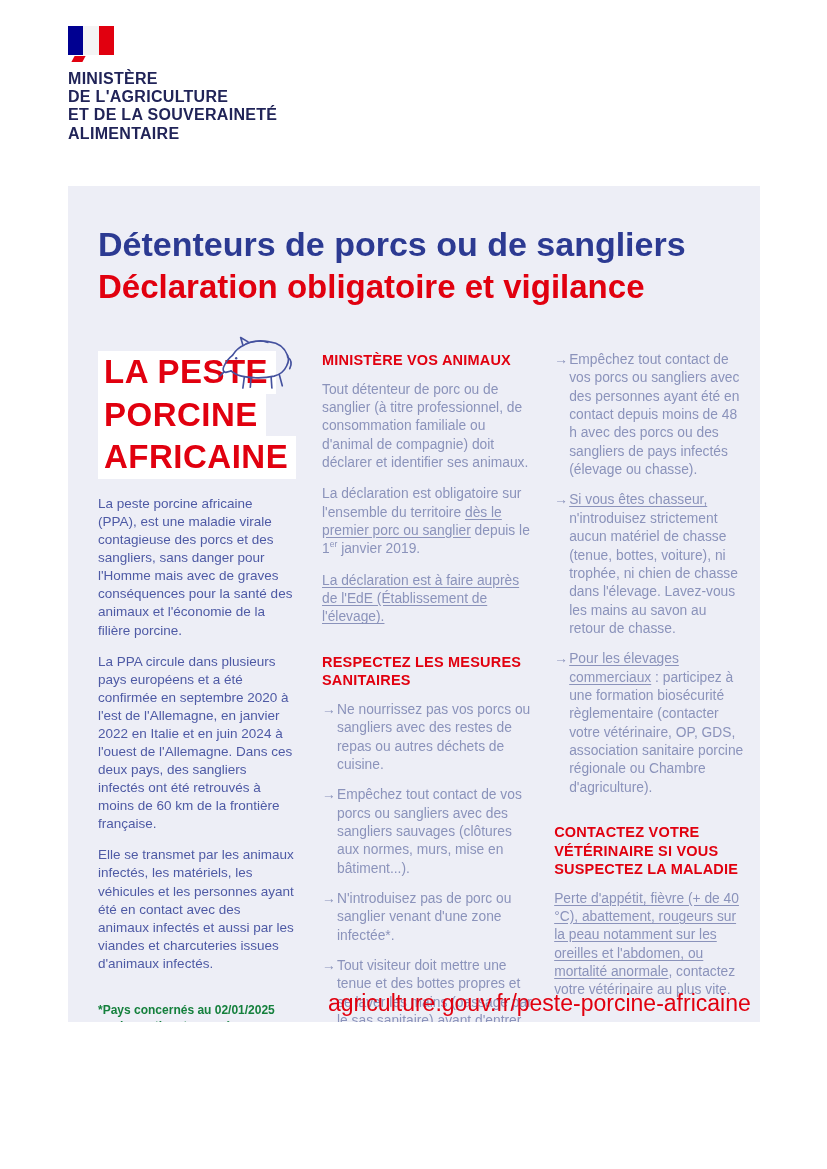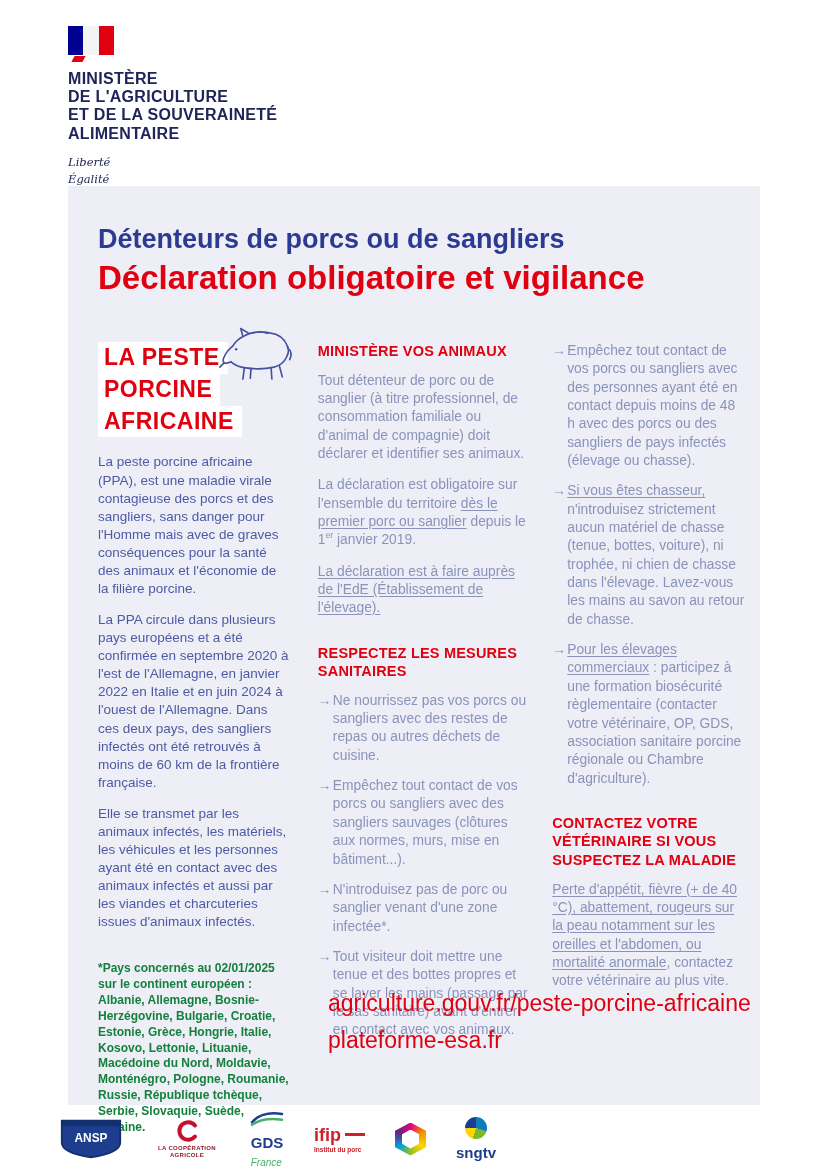--- a/index.html
+++ b/index.html
@@ -1,48 +1,48 @@
 <!DOCTYPE html>
 <html lang="fr"><head>
 <meta charset="utf-8">
 <style>
   html,body { margin:0; padding:0; background:#ffffff; }
   .page {
-    position:relative; width:827px; height:1169px; background:#ffffff;
+    position:relative; width:827px; height:1022px; background:#ffffff;
     font-family:"Liberation Sans", sans-serif; overflow:hidden;
   }
 
   
   .gov { position:absolute; left:68px; top:26px; width:260px; }
   .flag { display:flex; width:46px; height:29px; }
   .flag .s1 { flex:1; background:#000091; }
   .flag .s2 { flex:1; background:#f4f4f4; }
   .flag .s3 { flex:1; background:#e1000f; }
   .flag-fold { width:11px; height:6px; background:#e1000f; transform:skewX(-28deg); margin:1px 0 0 5px; }
   .ministry { margin-top:8px; color:#212458; font-weight:bold; font-size:16px; line-height:1.14; letter-spacing:0.3px; }
   .motto { margin-top:11px; font-family:"DejaVu Serif", serif; font-style:italic; color:#212458; font-size:11.5px; line-height:1.45; }
 
   
   .panel {
     position:absolute; left:68px; top:186px; width:692px; height:919px;
     background:#edeef6; box-sizing:border-box; padding:36px 14px 0 30px;
   }
-  .title1 { color:#2c3a92; font-weight:bold; font-size:27px; line-height:1.3; margin:0; }
+  .title1 { color:#2c3a92; font-weight:bold; font-size:34px; line-height:1.3; margin:0; }
   .title2 { color:#e1000f; font-weight:bold; font-size:33px; line-height:1.3; margin:0; }
 
   .cols { display:flex; margin-top:42px; }
   .col-left  { width:196px; position:relative; }
   .col-mid   { width:219px; margin-left:28px; }
   .col-right { width:198px; margin-left:20px; }
 
   
   .badge { margin:0 0 16px 0; }
   .badge span {
     display:table; background:#ffffff; color:#e1000f; font-weight:bold;
-    font-size:23px; line-height:1.08; padding:3px 8px 4px 6px; letter-spacing:0.5px;
+    font-size:33px; line-height:1.08; padding:3px 8px 4px 6px; letter-spacing:0.5px;
   }
   .boar { position:absolute; top:-18px; left:118px; }
   .p-left { color:#4e5aa5; font-size:13.5px; line-height:1.34; margin:0 0 13px 0; }
   .footnote { color:#15803d; font-size:12px; line-height:1.32; margin-top:30px;font-weight:bold; }
 
   
   .h-red { color:#e1000f; font-weight:bold; font-size:14.5px; line-height:1.28; margin:0 0 11px 0; letter-spacing:0.2px; }
   .h-red.spaced { margin-top:26px; }
   .p-body { color:#8b93bb; font-size:13.8px; line-height:1.33; margin:0 0 13px 0; }
   .arrow-item { display:flex; color:#8b93bb; font-size:13.8px; line-height:1.33; margin:0 0 12px 0; }
@@ -93,25 +93,20 @@
       <i class="s1"></i>
         <i class="s2"></i>
         <i class="s3"></i>
     </div>
     <div class="flag-fold"></div>
     <div class="ministry">
       <div>MINISTÈRE</div>
       <div>DE L'AGRICULTURE</div>
       <div>ET DE LA SOUVERAINETÉ</div>
       <div>ALIMENTAIRE</div>
-    </div>
-    <div class="motto">
-      <div>Liberté</div>
-      <div>Égalité</div>
-      <div>Fraternité</div>
     </div>
   </div>
 
   <div class="panel">
     <h1 class="title1">Détenteurs de porcs ou de sangliers</h1>
     <h2 class="title2">Déclaration obligatoire et vigilance</h2>
 
     <div class="cols">
 
       <div class="col-left">

